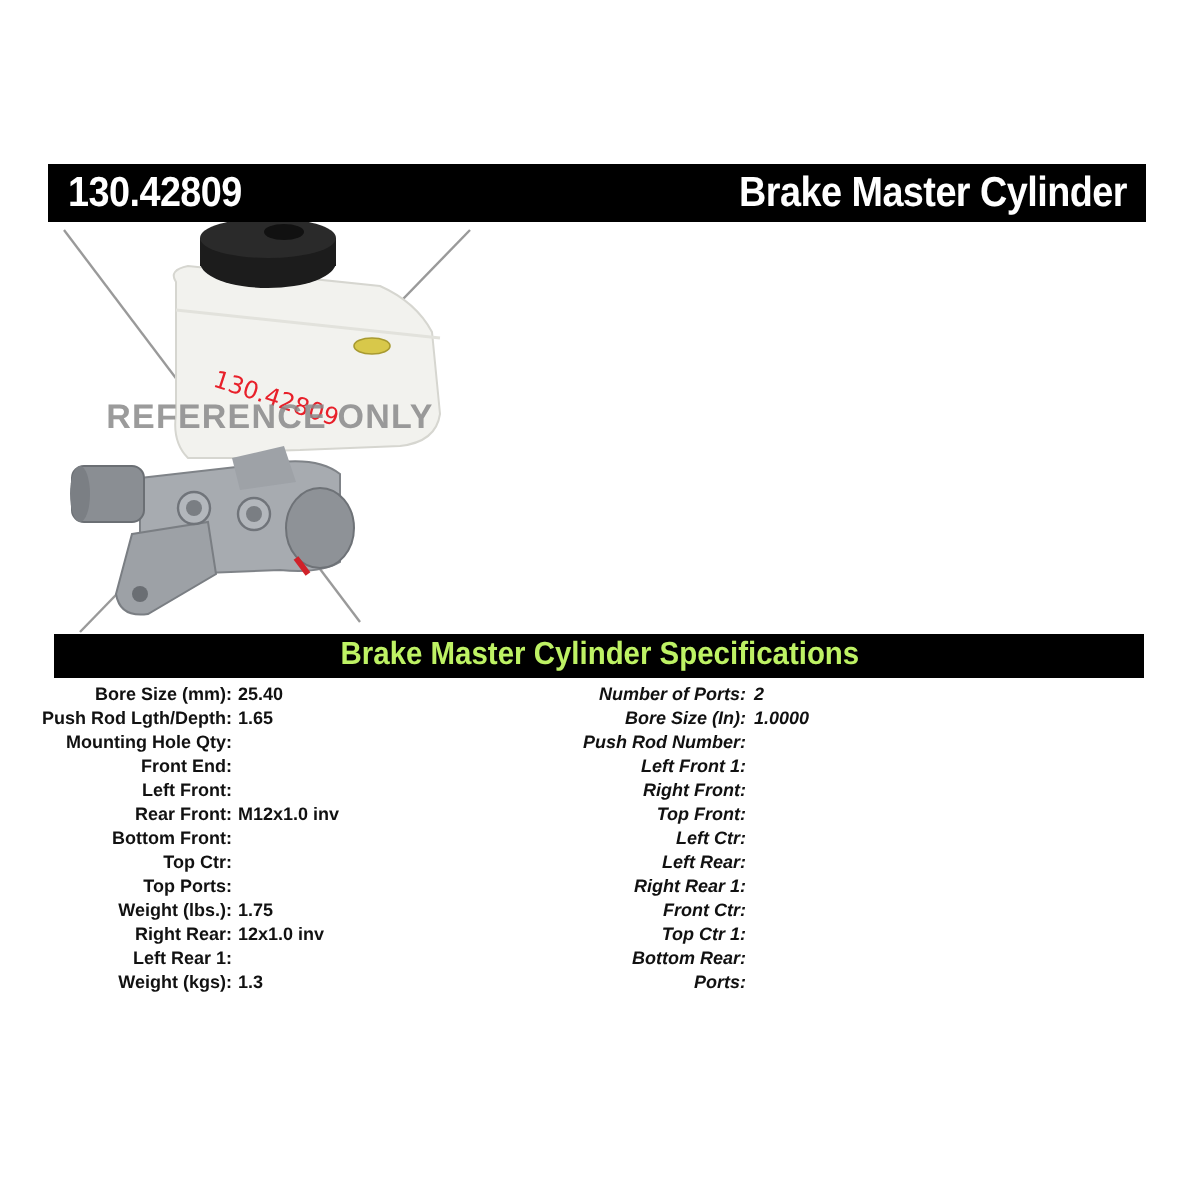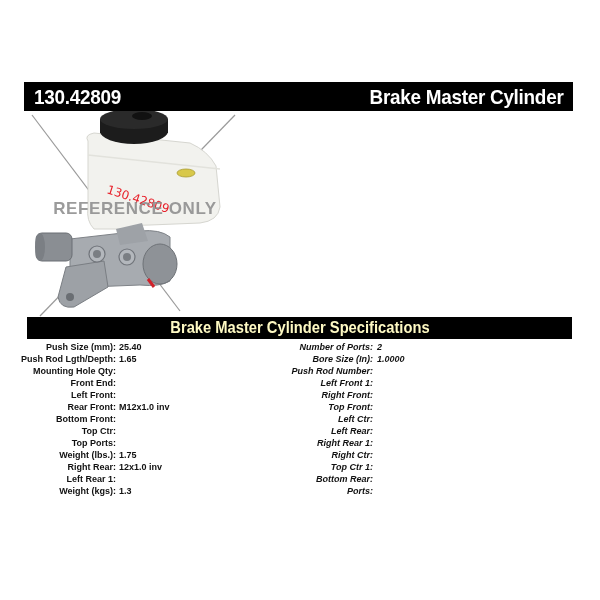--- a/index.html
+++ b/index.html
@@ -7,21 +7,21 @@
          font-family: "Liberation Sans", sans-serif; color: #111; }
   .header-bar { position: absolute; left: 24px; top: 82px; width: 549px; height: 29px;
                 background: #000; color: #fff; display: flex; align-items: center;
                 justify-content: space-between; box-sizing: border-box; padding: 0 10px 0 10px; }
   .header-bar .part-number { font-size: 21px; font-weight: bold; letter-spacing: -0.3px;
                 transform: scaleX(0.9); transform-origin: left center; }
   .header-bar .product-title { font-size: 21px; font-weight: bold; letter-spacing: -0.3px;
                 transform: scaleX(0.9); transform-origin: right center; }
   .product-image { position: absolute; left: 30px; top: 111px; width: 210px; height: 206px; }
   .spec-bar { position: absolute; left: 27px; top: 317px; width: 545px; height: 22px;
-              background: #000; color: #fef9c3; display: flex; align-items: center; justify-content: center; }
+              background: #000; color: #bef264; display: flex; align-items: center; justify-content: center; }
   .spec-bar span { font-size: 16px; font-weight: bold; transform: scaleX(0.92); display: inline-block; }
   .spec-col { position: absolute; top: 341px; }
   .spec-row { height: 12px; position: relative; font-size: 9px; font-weight: bold; line-height: 12px; }
   .spec-row .lbl { position: absolute; right: 0; white-space: nowrap; text-align: right; }
   .spec-row .val { position: absolute; white-space: nowrap; }
   .left-col { left: 0; width: 116px; }
   .left-col .val { left: 119px; }
   .right-col { left: 12px; width: 361px; font-style: italic; }
   .right-col .val { left: 365px; }
 </style>
@@ -71,21 +71,21 @@
     <text x="105" y="103" text-anchor="middle" fill="#8a8a8a" fill-opacity="0.85" font-size="17" font-weight="bold" font-family="Liberation Sans, sans-serif" letter-spacing="0.6">REFERENCE ONLY</text>
   </svg>
 </div>
 
 <div class="spec-bar">
   <span>Brake Master Cylinder Specifications</span>
 </div>
 
 <div class="spec-col left-col">
   <div class="spec-row">
-      <span class="lbl">Push Size (mm):</span>
+      <span class="lbl">Bore Size (mm):</span>
       <span class="val">25.40</span>
     </div>
   <div class="spec-row">
       <span class="lbl">Push Rod Lgth/Depth:</span>
       <span class="val">1.65</span>
     </div>
   <div class="spec-row">
       <span class="lbl">Mounting Hole Qty:</span>
       <span class="val"></span>
     </div>
@@ -162,21 +162,21 @@
     </div>
   <div class="spec-row">
       <span class="lbl">Left Rear:</span>
       <span class="val"></span>
     </div>
   <div class="spec-row">
       <span class="lbl">Right Rear 1:</span>
       <span class="val"></span>
     </div>
   <div class="spec-row">
-      <span class="lbl">Right Ctr:</span>
+      <span class="lbl">Front Ctr:</span>
       <span class="val"></span>
     </div>
   <div class="spec-row">
       <span class="lbl">Top Ctr 1:</span>
       <span class="val"></span>
     </div>
   <div class="spec-row">
       <span class="lbl">Bottom Rear:</span>
       <span class="val"></span>
     </div>

